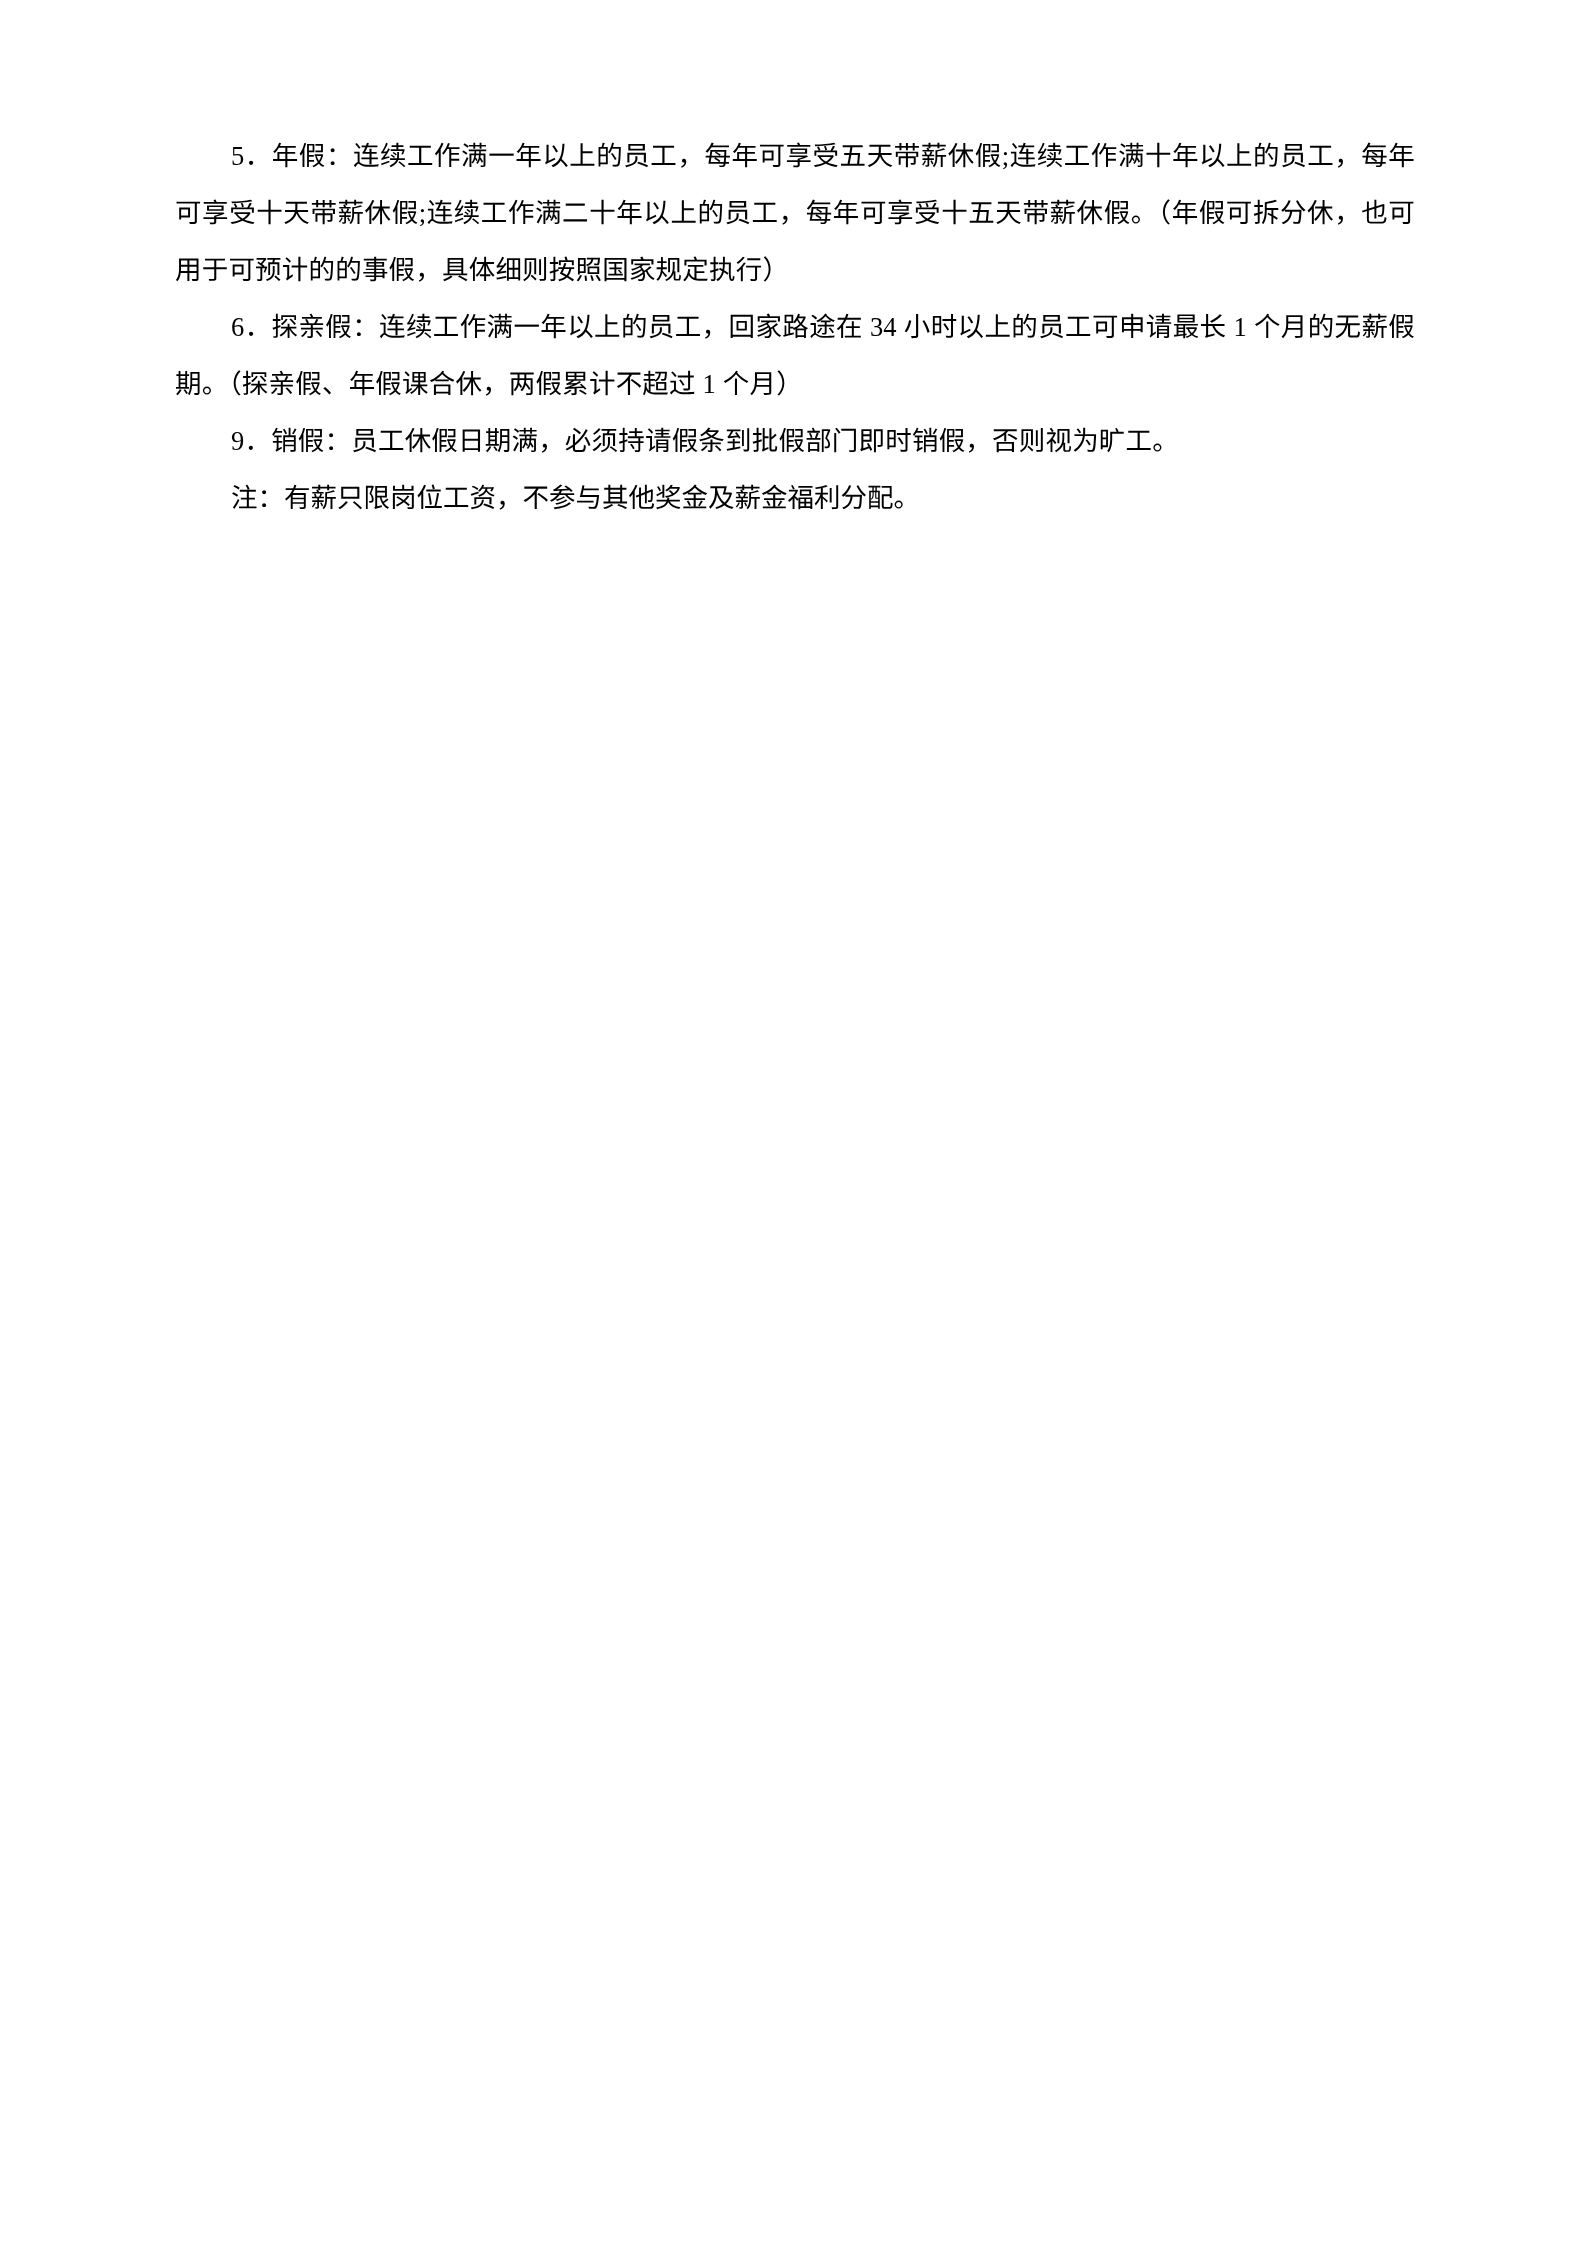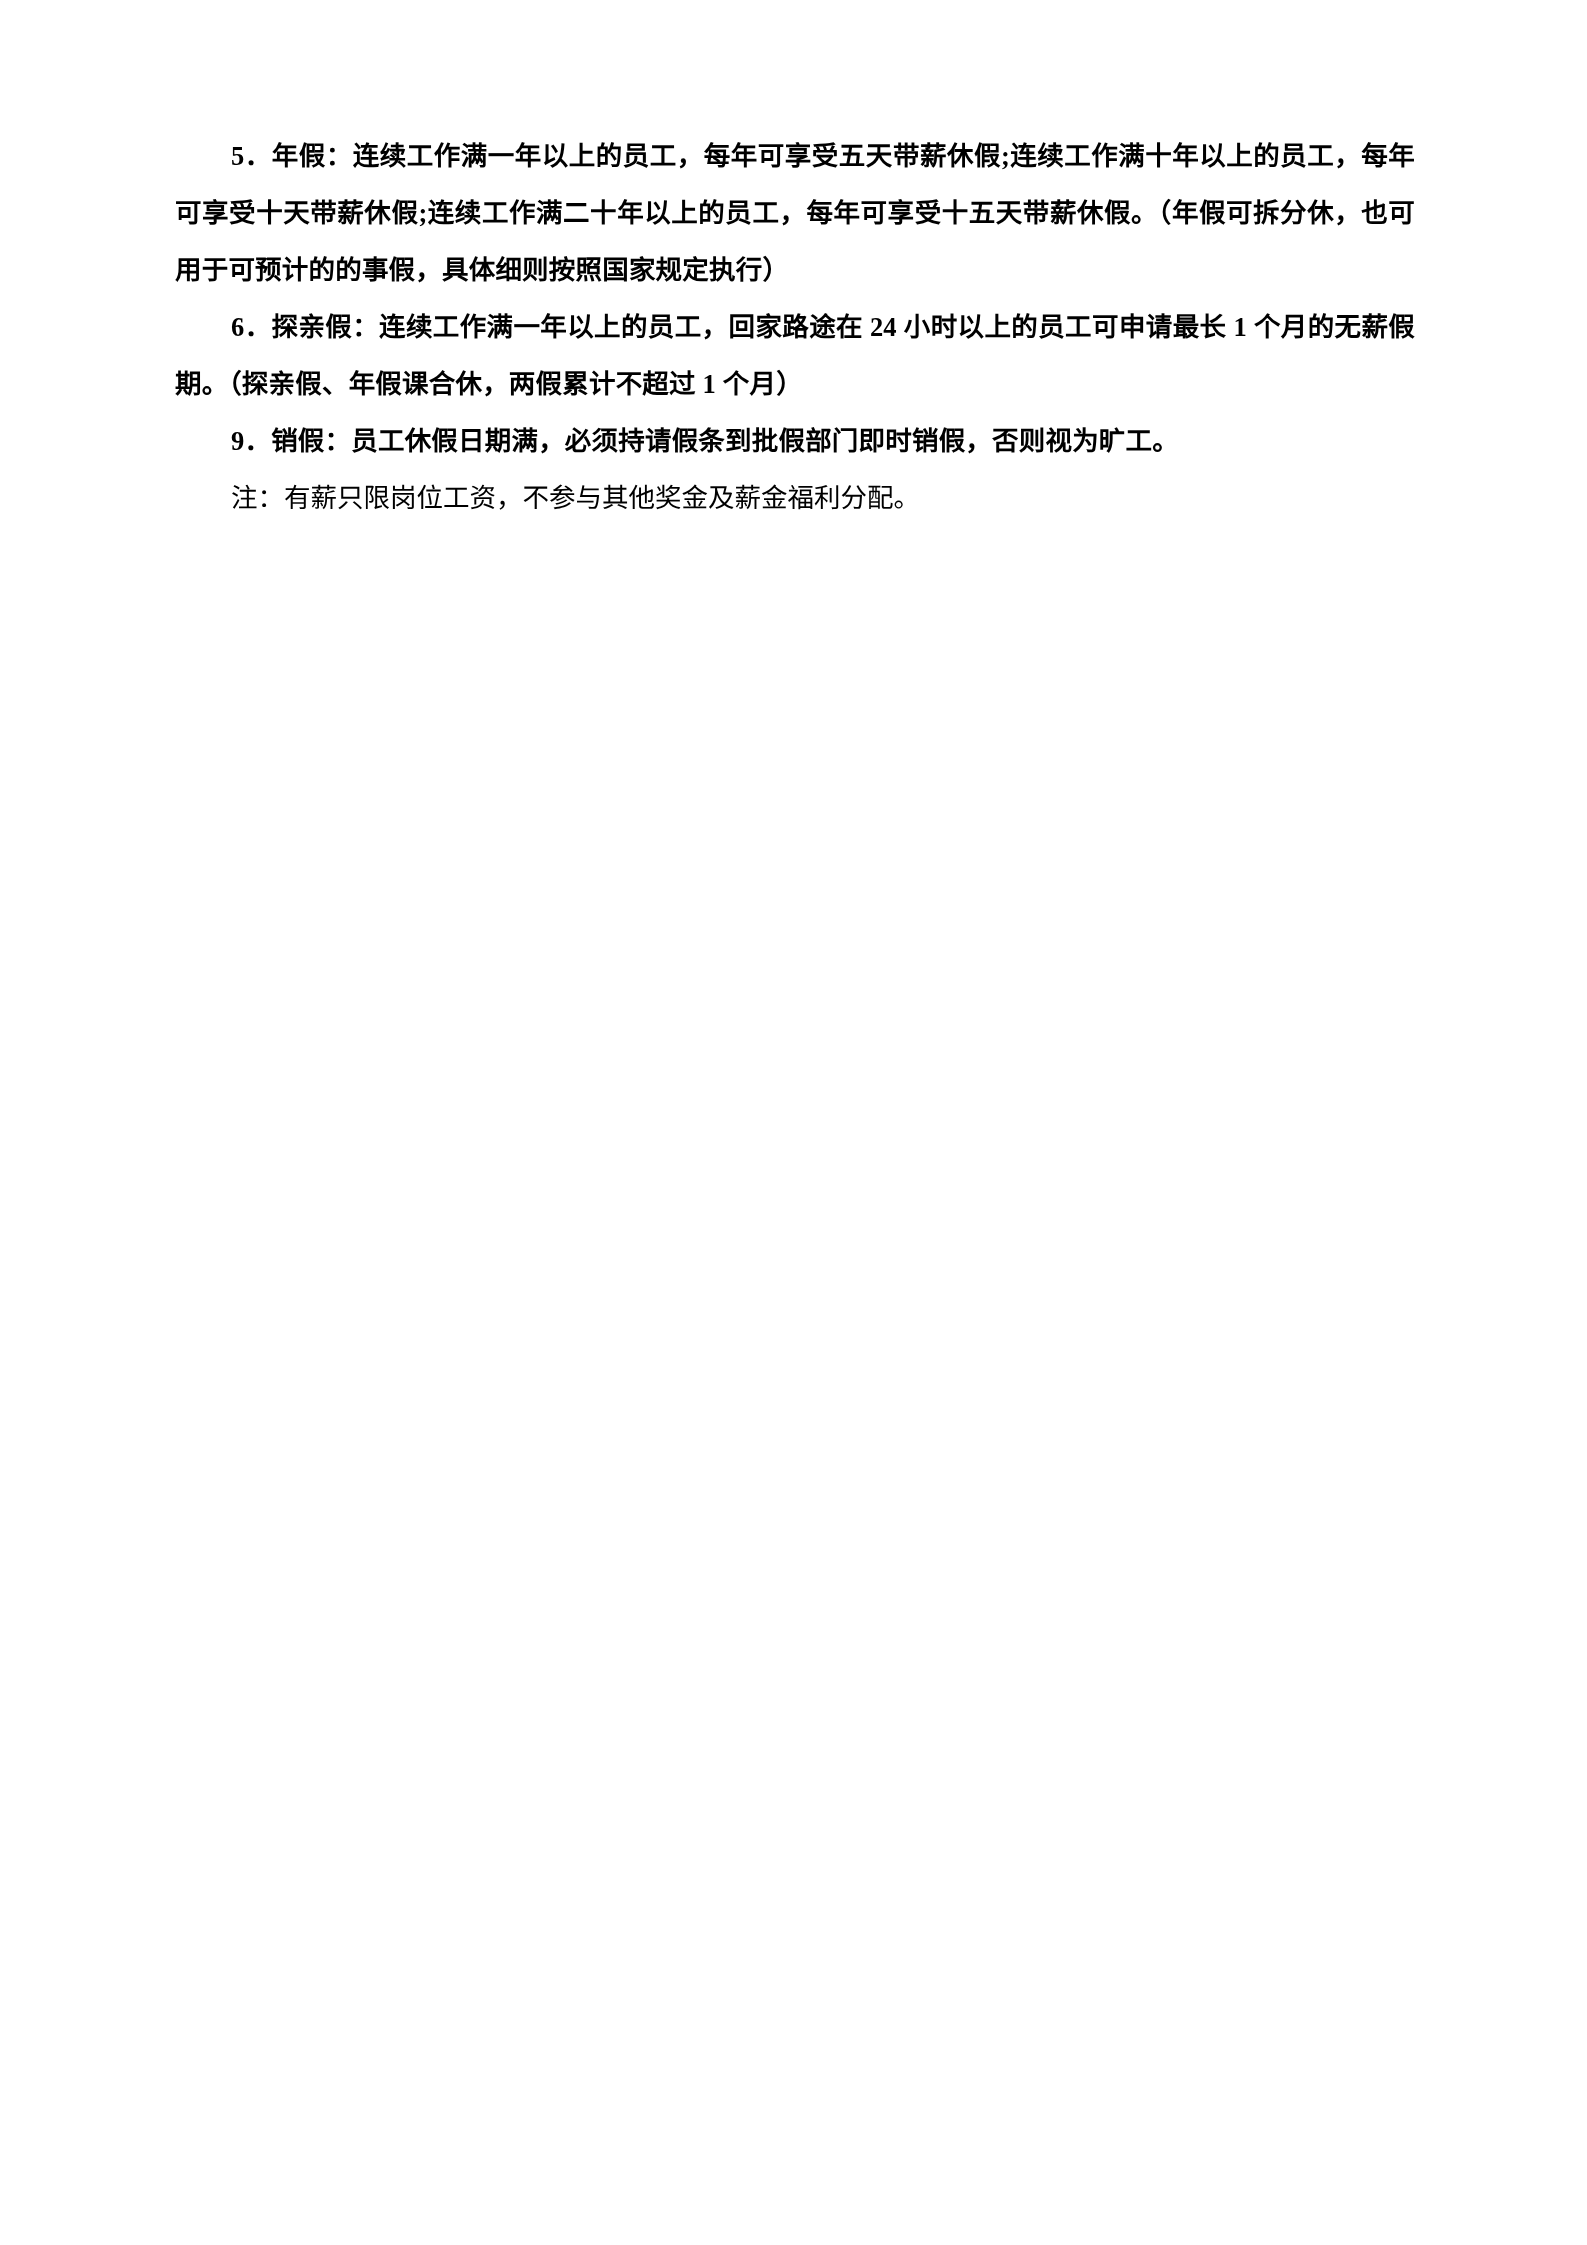--- a/index.html
+++ b/index.html
@@ -26,21 +26,20 @@
   .para {
     font-family: "Liberation Serif", "DejaVu Serif", serif;
     font-size: 26.5px;
     line-height: 57px;
     color: #000000;
     text-align: justify;
     text-justify: inter-ideograph;
     margin: 0 0 0 0;
     text-indent: 56px;
     letter-spacing: 0.2px;
-    font-weight: bold;
   }
   .para.last-line-left {
     text-align-last: left;
   }
   .note {
     font-family: Liberation Sans, sans-serif;
     font-size: 26.5px;
     line-height: 57px;
     color: #000000;
     text-indent: 56px;
@@ -48,21 +47,21 @@
   }
 </style>
 </head>
 <body>
 
 <div class="page">
   <div class="content">
 
     <p class="para">5．年假：连续工作满一年以上的员工，每年可享受五天带薪休假;连续工作满十年以上的员工，每年可享受十天带薪休假;连续工作满二十年以上的员工，每年可享受十五天带薪休假。（年假可拆分休，也可用于可预计的的事假，具体细则按照国家规定执行）</p>
 
-    <p class="para">6．探亲假：连续工作满一年以上的员工，回家路途在 24 小时以上的员工可申请最长 1 个月的无薪假期。（探亲假、年假课合休，两假累计不超过 1 个月）</p>
+    <p class="para">6．探亲假：连续工作满一年以上的员工，回家路途在 34 小时以上的员工可申请最长 1 个月的无薪假期。（探亲假、年假课合休，两假累计不超过 1 个月）</p>
 
 
     <p class="para last-line-left">9．销假：员工休假日期满，必须持请假条到批假部门即时销假，否则视为旷工。</p>
 
     <p class="note">注：有薪只限岗位工资，不参与其他奖金及薪金福利分配。</p>
 
   </div>
 </div>
 
 </body></html>

